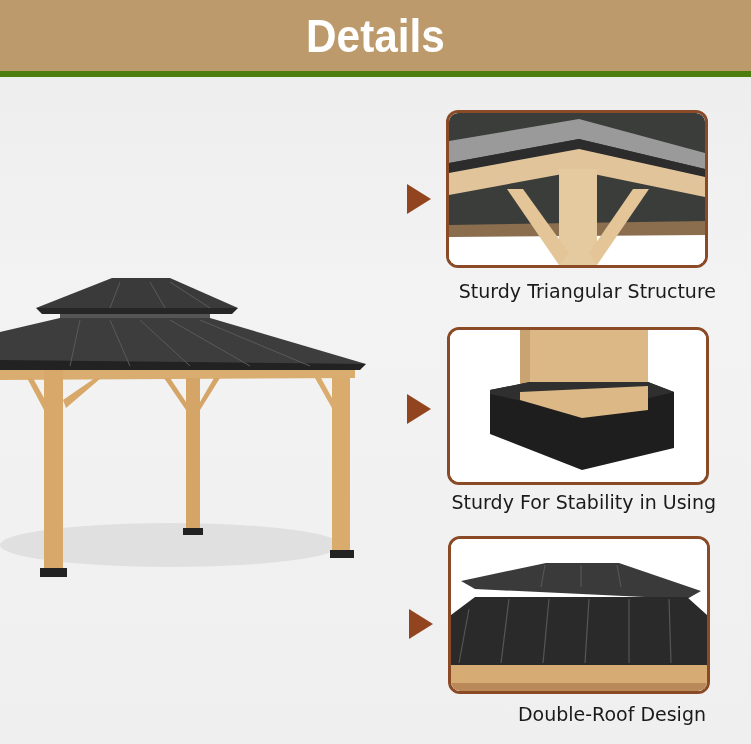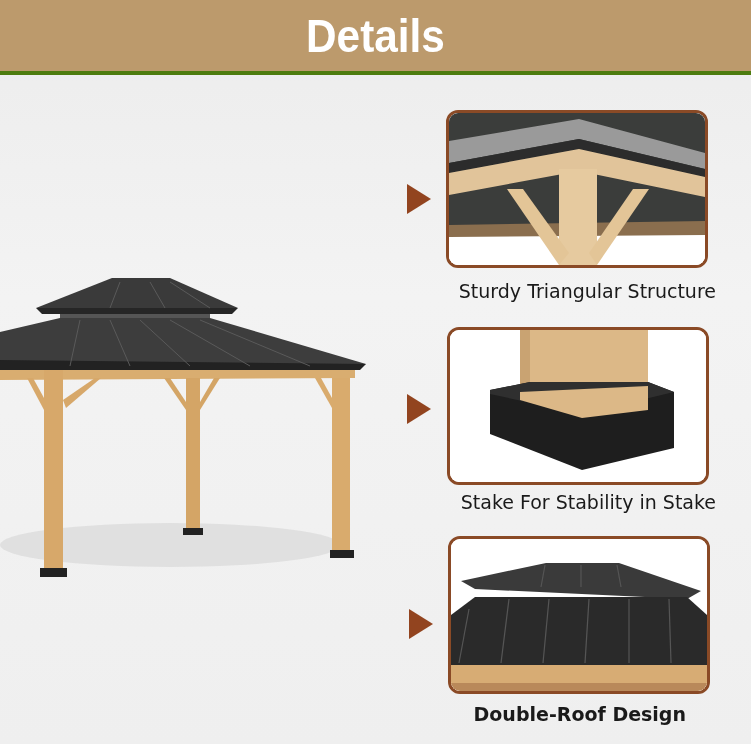--- a/index.html
+++ b/index.html
@@ -1,17 +1,17 @@
 <!DOCTYPE html>
 <html><head>
 <meta charset="utf-8">
 <style>
   html,body{margin:0;padding:0;}
   body{width:751px;height:744px;overflow:hidden;background:linear-gradient(180deg,#ececec 0%,#f3f3f3 40%,#efefef 100%);font-family:"Liberation Sans",sans-serif;position:relative;}
-  .header{position:absolute;left:0;top:0;width:751px;height:71px;background:#bc9a6c;display:flex;align-items:center;justify-content:center;border-bottom:4px solid #4d7c0f;}
+  .header{position:absolute;left:0;top:0;width:751px;height:71px;background:#bc9a6c;display:flex;align-items:center;justify-content:center;border-bottom:6px solid #4d7c0f;}
   .header h1{margin:0;color:#fff;font-family:"Liberation Sans",sans-serif;font-weight:bold;font-size:46px;letter-spacing:0px;transform:scaleX(0.92);}
   .hero{position:absolute;left:0;top:270px;width:380px;height:320px;}
   .card{position:absolute;border:3px solid #8a4a26;border-radius:12px;overflow:hidden;background:#fff;box-sizing:border-box;}
   .arrow{position:absolute;width:0;height:0;border-top:15px solid transparent;border-bottom:15px solid transparent;border-left:24px solid #92441f;}
   .caption{position:absolute;font-family:"DejaVu Sans",sans-serif;font-size:19px;color:#1a1a1a;text-align:right;white-space:nowrap;}
   svg{display:block;}
 </style>
 </head>
 <body>
 
@@ -81,21 +81,21 @@
 <div class="card" style="left:447px;top:327px;width:262px;height:158px;">
   <svg width="256" height="152" viewBox="0 0 256 152">
     <rect width="256" height="152" fill="#fff"></rect>
     <rect x="70" y="0" width="128" height="90" fill="#dcb887"></rect>
     <rect x="70" y="0" width="10" height="90" fill="#c9a372"></rect>
     <polygon points="40,60 80,52 198,52 224,62 224,118 132,140 40,104" fill="#1e1e1e"></polygon>
     <polygon points="40,60 80,52 198,52 224,62 132,84 40,64" fill="#2f2f2f"></polygon>
     <polygon points="70,62 198,56 198,80 132,88 70,70" fill="#dcb887"></polygon>
   </svg>
 </div>
-<div class="caption" style="left:446px;top:491px;width:270px;">Stake For Stability in Stake</div>
+<div class="caption" style="left:446px;top:491px;width:270px;">Sturdy For Stability in Using</div>
 
 <div class="arrow" style="left:409px;top:609px;"></div>
 <div class="card" style="left:448px;top:536px;width:262px;height:158px;">
   <svg width="256" height="152" viewBox="0 0 256 152">
     <rect width="256" height="152" fill="#fff"></rect>
     <polygon points="10,42 95,24 168,24 250,52 236,60 24,50" fill="#3a3a3a"></polygon>
     <polygon points="0,76 24,58 236,58 256,76 256,126 0,126" fill="#2a2a2a"></polygon>
     <g stroke="#555" stroke-width="1.2">
       <line x1="18" y1="70" x2="8" y2="124"></line>
         <line x1="58" y1="60" x2="50" y2="124"></line>
@@ -104,13 +104,13 @@
       <line x1="178" y1="60" x2="178" y2="124"></line>
         <line x1="218" y1="60" x2="220" y2="124"></line>
       <line x1="94" y1="26" x2="90" y2="48"></line>
         <line x1="130" y1="26" x2="130" y2="48"></line>
       <line x1="166" y1="26" x2="170" y2="48"></line>
     </g>
     <rect x="0" y="126" width="256" height="20" fill="#d7ac74"></rect>
     <rect x="0" y="144" width="256" height="8" fill="#b9895a"></rect>
   </svg>
 </div>
-<div class="caption" style="left:420px;top:703px;width:266px;font-weight:bold;">Double-Roof Design</div>
+<div class="caption" style="left:440px;top:703px;width:266px;">Double-Roof Design</div>
 
 </body></html>

